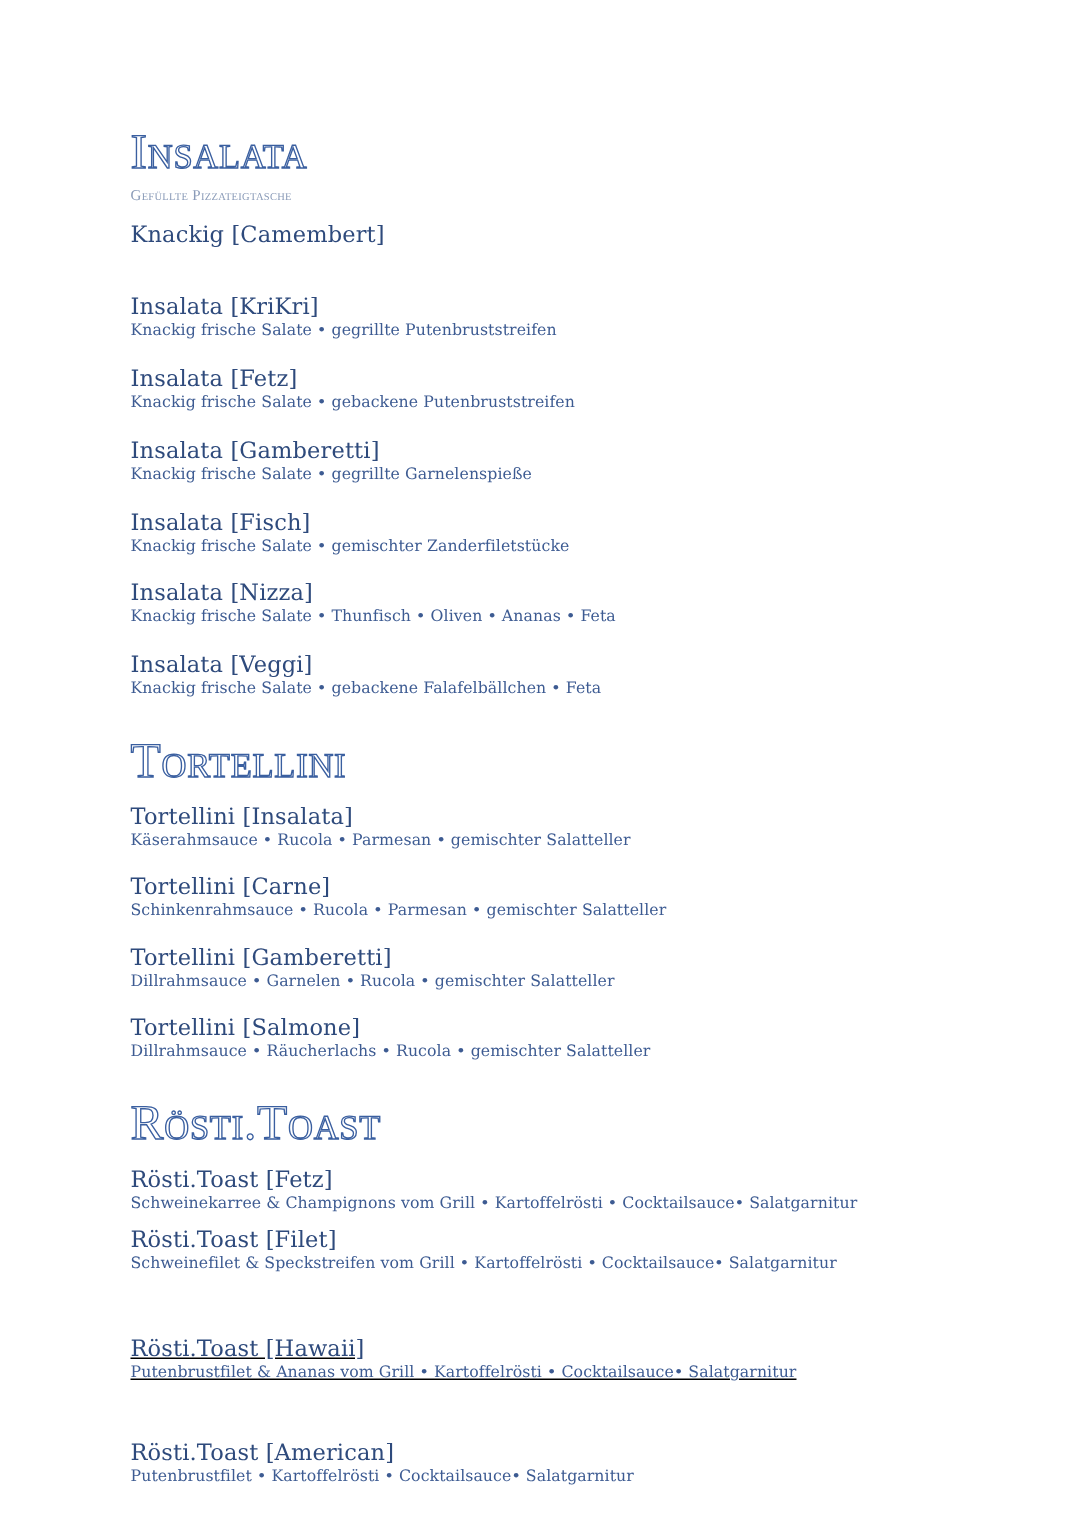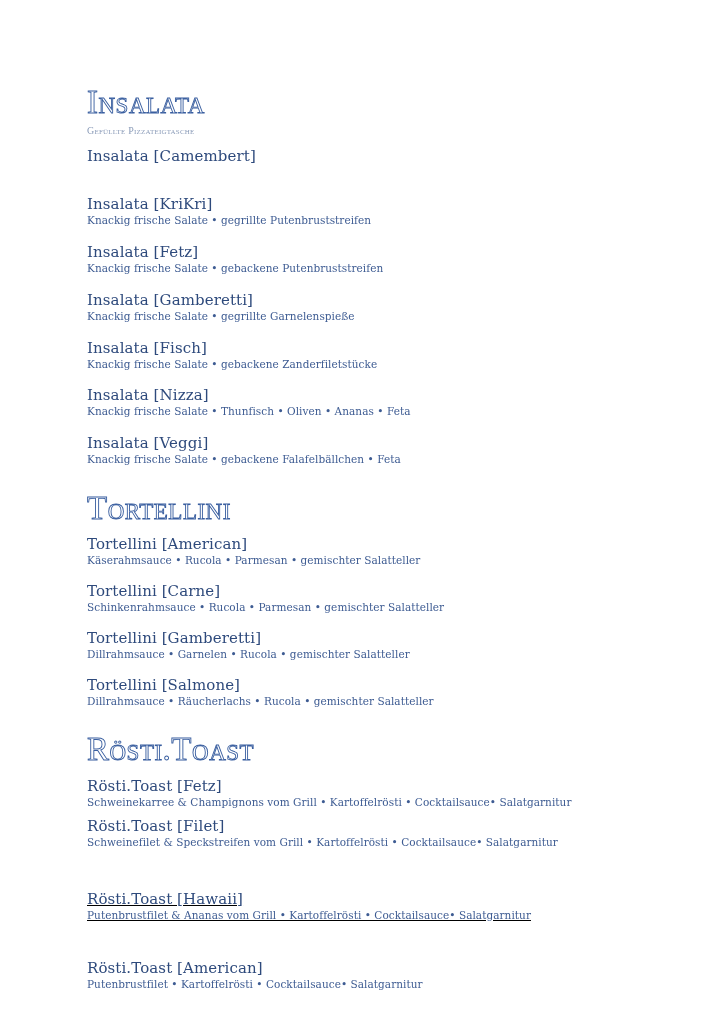--- a/index.html
+++ b/index.html
@@ -50,51 +50,51 @@
 </style>
 </head>
 <body>
 
 <div class="page">
 
   <div class="section-title" style="top:86px;">Insalata</div>
   <div class="subtitle" style="top:126px;">Gefüllte Pizzateigtasche</div>
 
   <div class="item" style="top:147px;">
-    <div class="item-title">Insalata [Camembert]</div>
+    <div class="item-title">Knackig [Camembert]</div>
   </div>
   <div class="item" style="top:195px;">
     <div class="item-title">Insalata [KriKri]</div>
     <div class="item-desc">Knackig frische Salate • gegrillte Putenbruststreifen</div>
   </div>
   <div class="item" style="top:243px;">
     <div class="item-title">Insalata [Fetz]</div>
     <div class="item-desc">Knackig frische Salate • gebackene Putenbruststreifen</div>
   </div>
   <div class="item" style="top:291px;">
     <div class="item-title">Insalata [Gamberetti]</div>
     <div class="item-desc">Knackig frische Salate • gegrillte Garnelenspieße</div>
   </div>
   <div class="item" style="top:339px;">
     <div class="item-title">Insalata [Fisch]</div>
-    <div class="item-desc">Knackig frische Salate • gebackene Zanderfiletstücke</div>
+    <div class="item-desc">Knackig frische Salate • gemischter Zanderfiletstücke</div>
   </div>
   <div class="item" style="top:386px;">
     <div class="item-title">Insalata [Nizza]</div>
     <div class="item-desc">Knackig frische Salate • Thunfisch • Oliven • Ananas • Feta</div>
   </div>
   <div class="item" style="top:434px;">
     <div class="item-title">Insalata [Veggi]</div>
     <div class="item-desc">Knackig frische Salate • gebackene Falafelbällchen • Feta</div>
   </div>
 
   <div class="section-title" style="top:492px;">Tortellini</div>
 
   <div class="item" style="top:535px;">
-    <div class="item-title">Tortellini [American]</div>
+    <div class="item-title">Tortellini [Insalata]</div>
     <div class="item-desc">Käserahmsauce • Rucola • Parmesan • gemischter Salatteller</div>
   </div>
   <div class="item" style="top:582px;">
     <div class="item-title">Tortellini [Carne]</div>
     <div class="item-desc">Schinkenrahmsauce • Rucola • Parmesan • gemischter Salatteller</div>
   </div>
   <div class="item" style="top:629px;">
     <div class="item-title">Tortellini [Gamberetti]</div>
     <div class="item-desc">Dillrahmsauce • Garnelen • Rucola • gemischter Salatteller</div>
   </div>

